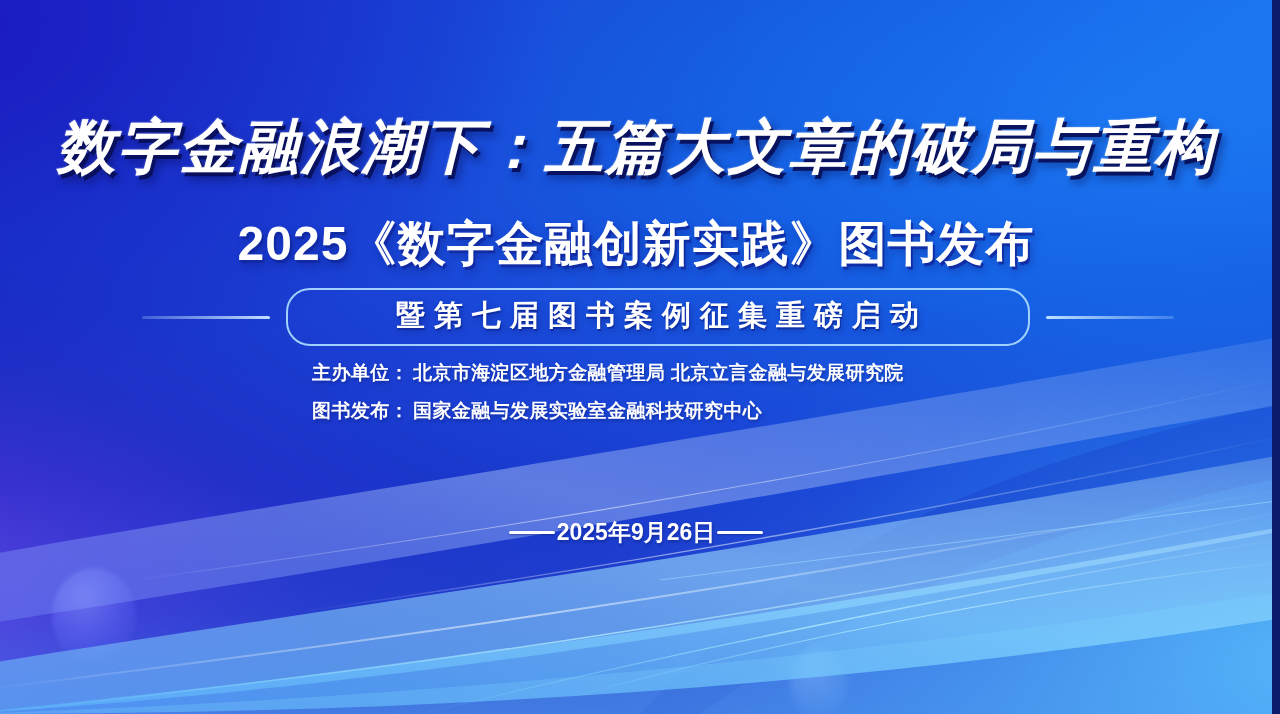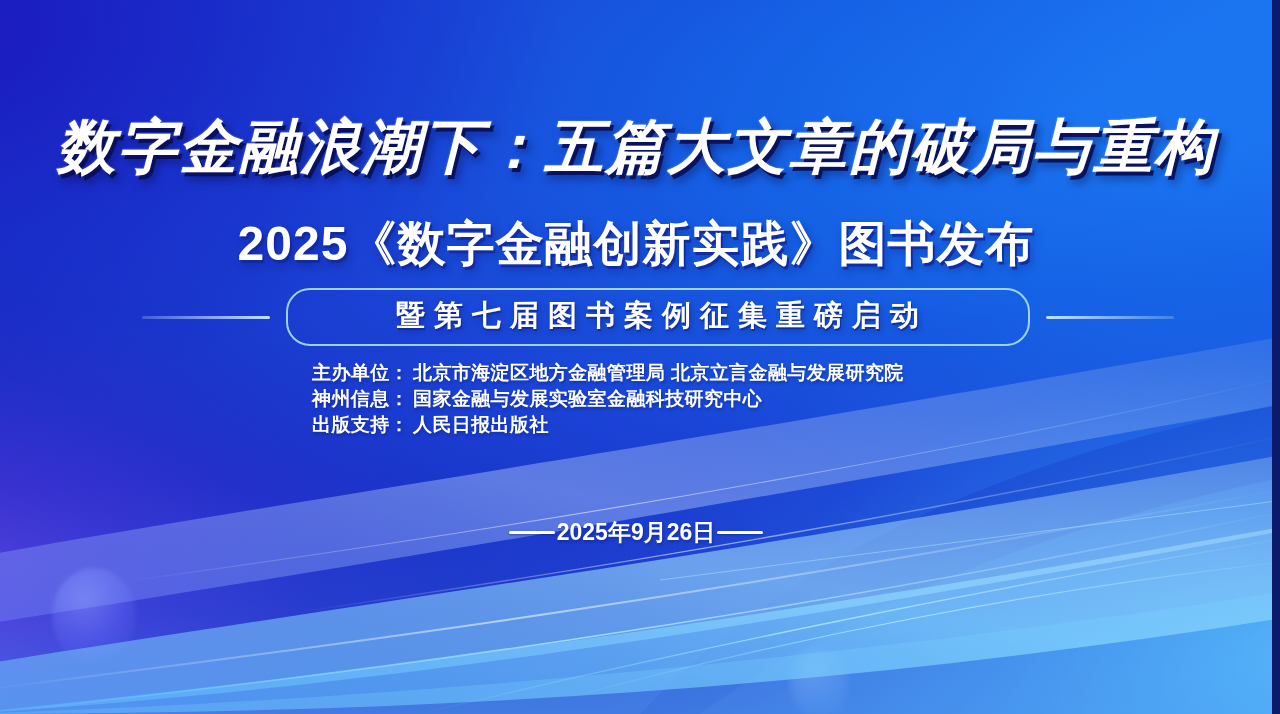--- a/index.html
+++ b/index.html
@@ -108,21 +108,21 @@
     letter-spacing:9px;
     color:#ffffff;
     white-space:nowrap;
     text-shadow:1px 2px 0 rgba(14,40,155,.75), 2px 3px 6px rgba(10,26,110,.4);
     padding-left:9px;
   }
 
   
   .info{
     position:absolute; left:312px; top:360px;
-    display:flex; flex-direction:column; gap:0;
+    display:flex; flex-direction:column; gap:12px;
   }
   .info-line{
     font-weight:700;
     font-size:19px;
     color:#ffffff;
     white-space:nowrap;
     letter-spacing:.4px;
     text-shadow:1px 2px 3px rgba(10,26,110,.45);
   }
   .info-line .lbl{ margin-right:4px; }
@@ -224,24 +224,21 @@
       </div>
       <div class="rule-gap"></div>
       <div class="rule right"></div>
     </div>
 
     <div class="info">
       <div class="info-line">
         <span class="lbl">主办单位：</span><span>北京市海淀区地方金融管理局  北京立言金融与发展研究院</span>
       </div>
       <div class="info-line">
-        <span class="lbl">神州信息：</span><span>国家金融与发展实验室金融科技研究中心</span>
-      </div>
-      <div class="info-line">
-        <span class="lbl">出版支持：</span><span>人民日报出版社</span>
+        <span class="lbl">图书发布：</span><span>国家金融与发展实验室金融科技研究中心</span>
       </div>
     </div>
 
     <div class="date-row">
       <span class="date-dash l"></span>
       <span class="date-text">2025年9月26日</span>
       <span class="date-dash r"></span>
     </div>
 
   </div>

